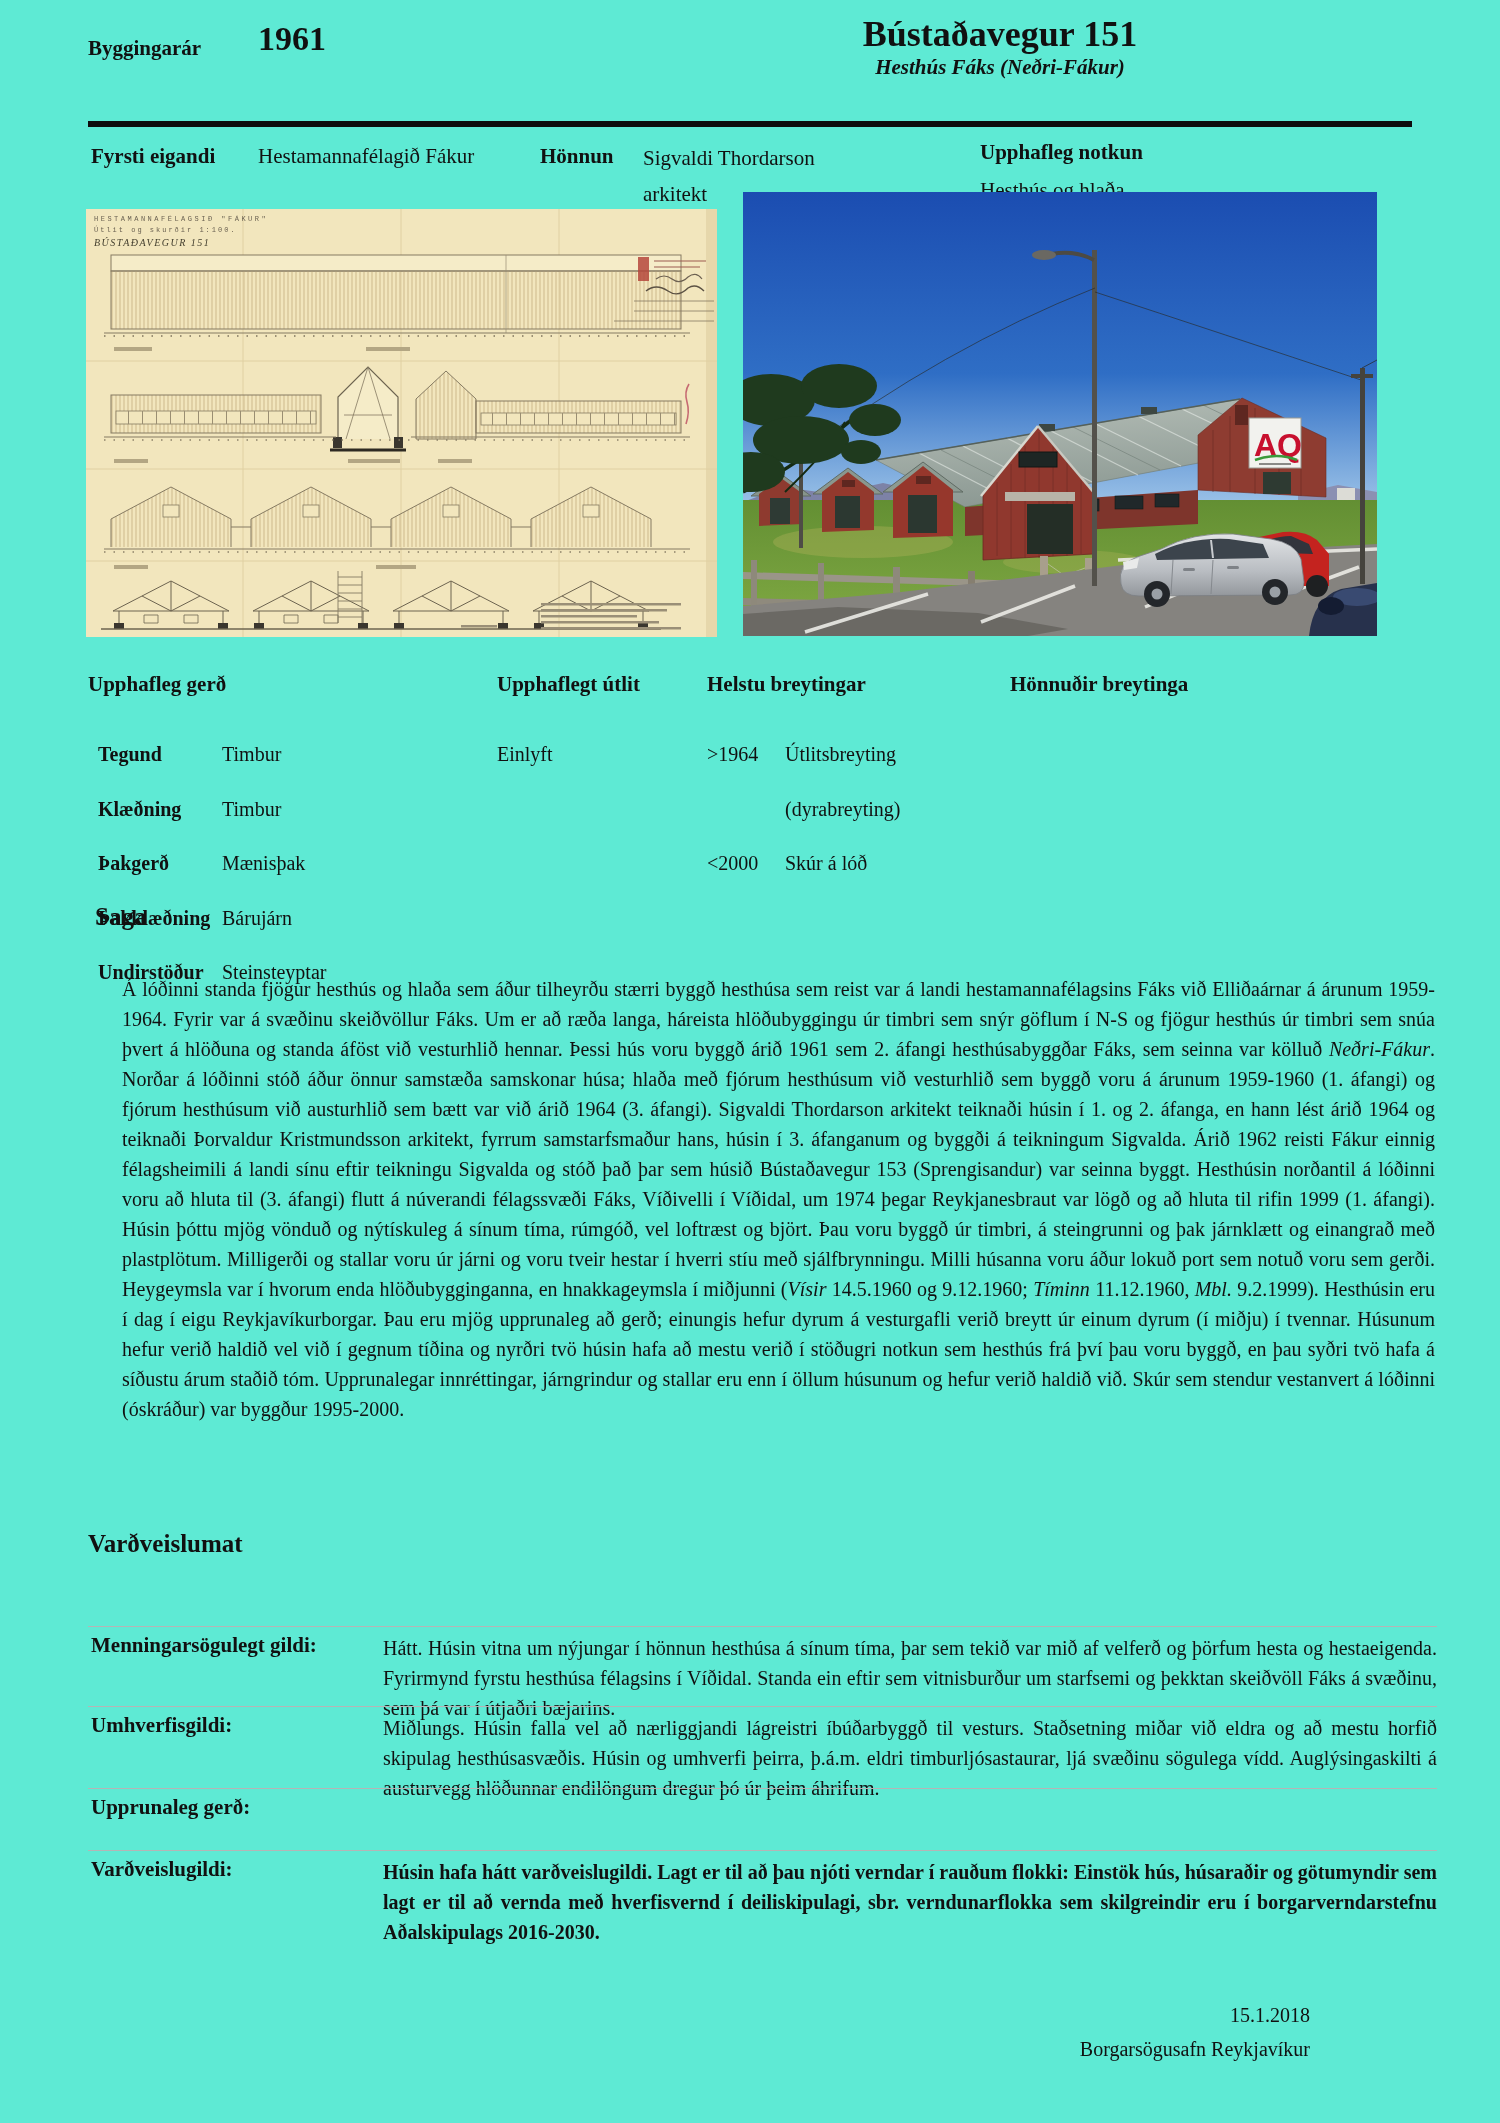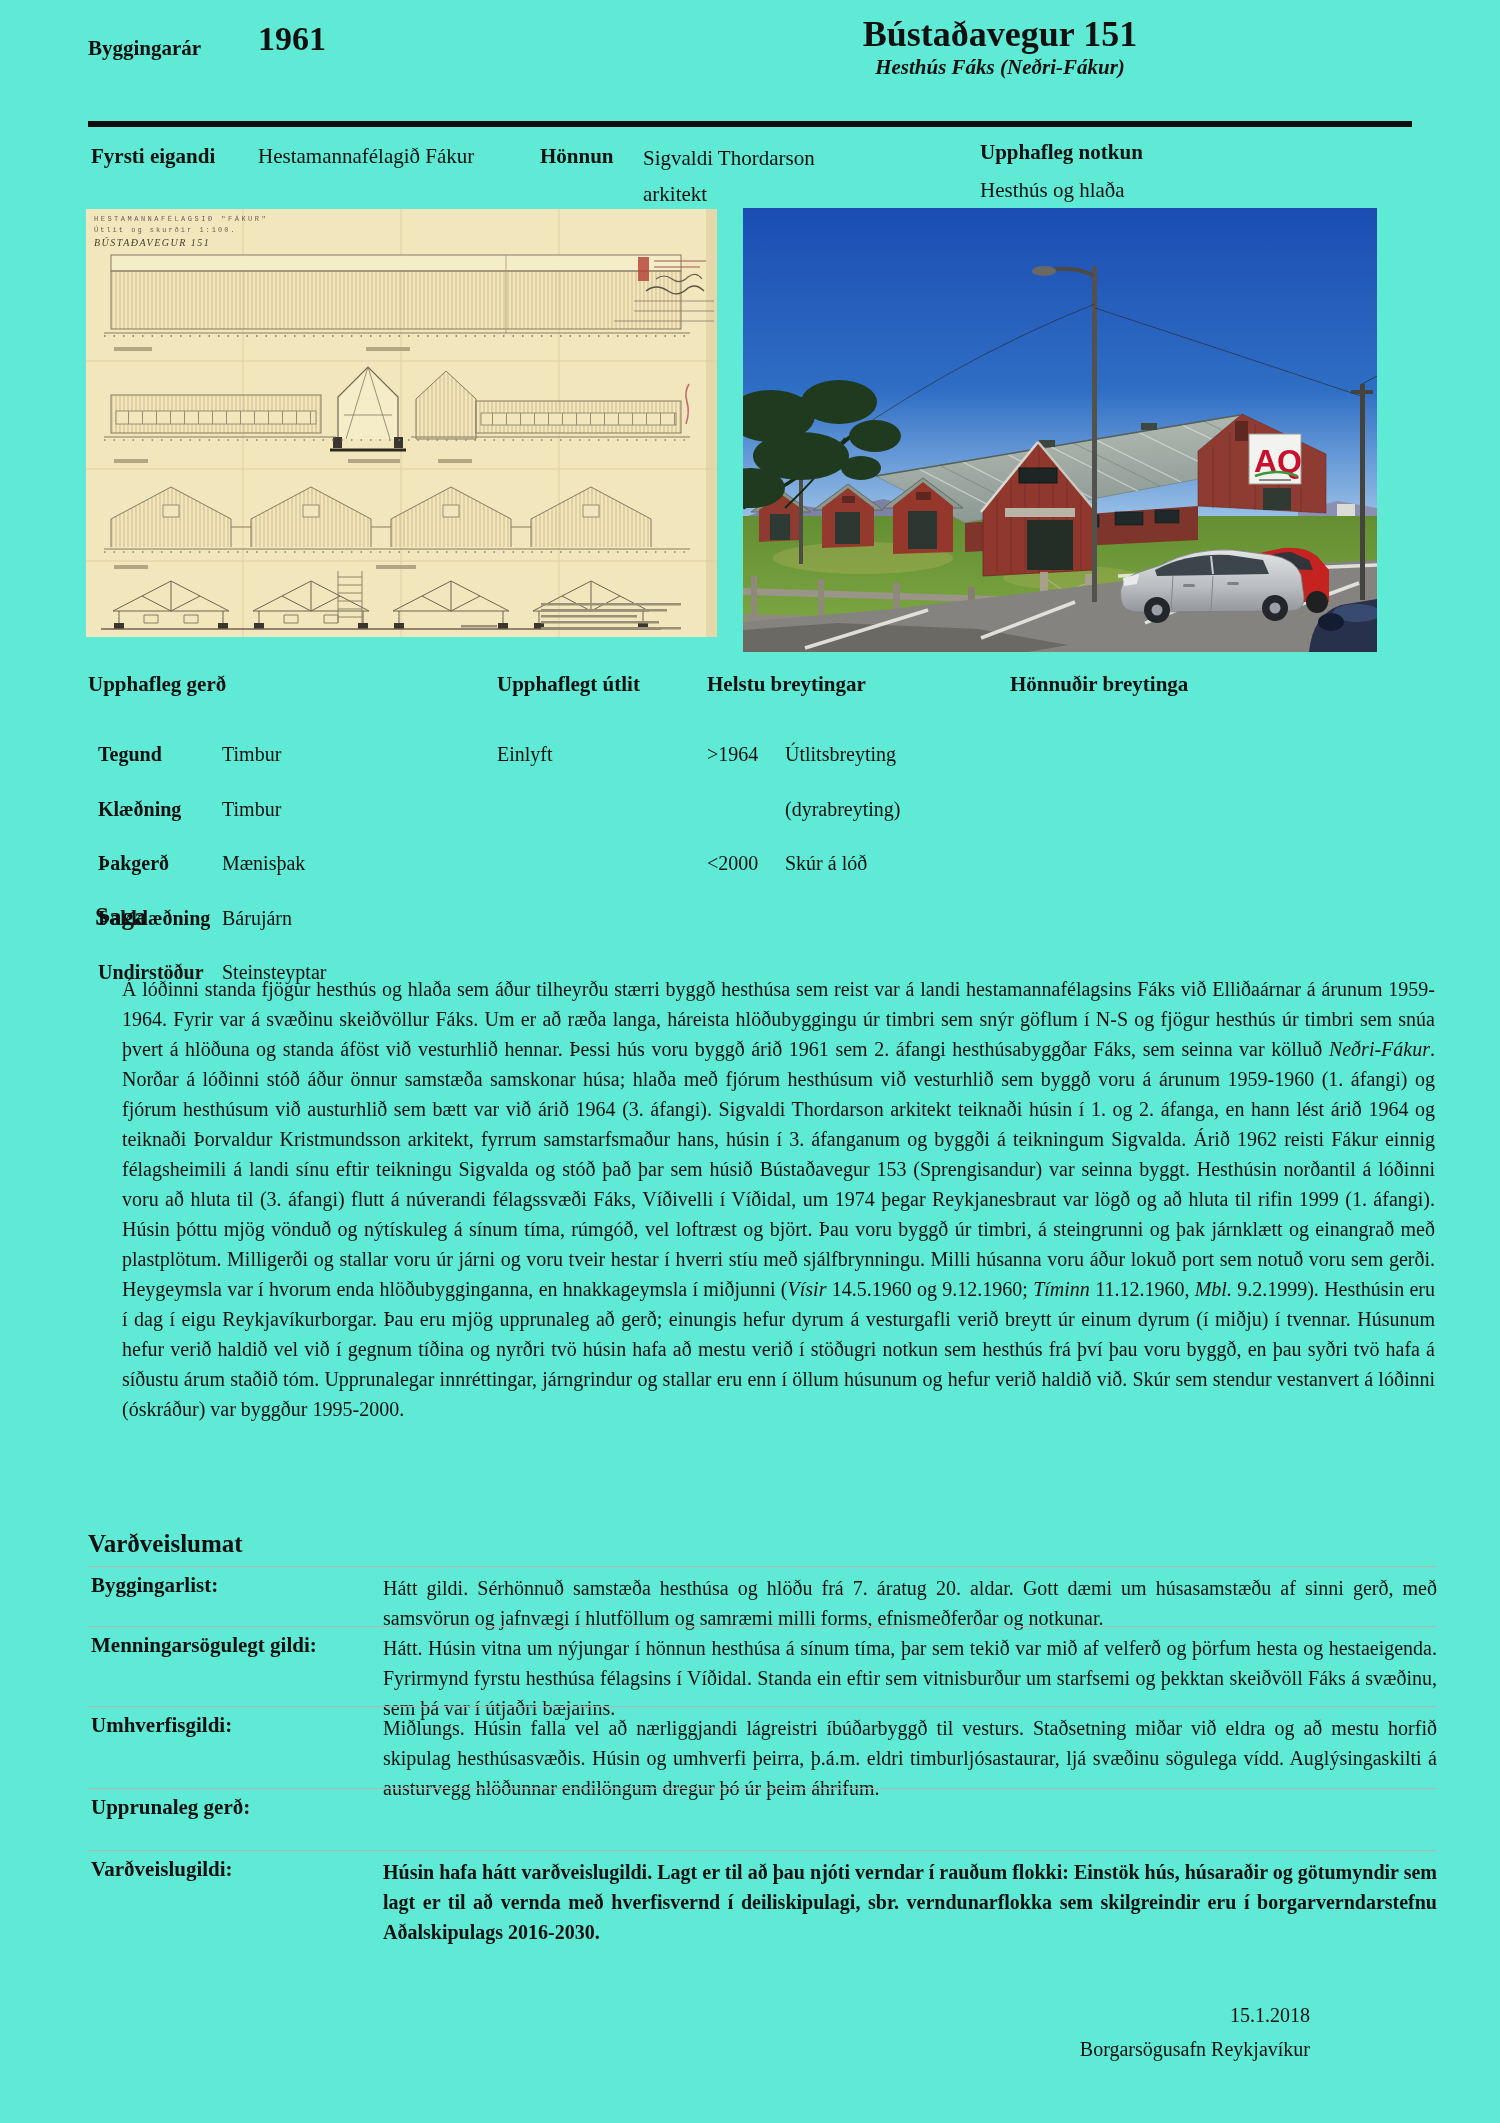--- a/index.html
+++ b/index.html
@@ -175,21 +175,21 @@
         <rect x="455" y="394" width="140" height="2.5"></rect>
           <rect x="455" y="400" width="126" height="2.5"></rect>
         <rect x="455" y="406" width="96" height="2.5"></rect>
           <rect x="455" y="412" width="118" height="2.5"></rect>
         <rect x="455" y="418" width="140" height="2.5"></rect>
           <rect x="375" y="416" width="36" height="2.5"></rect>
       </g>
     </svg>
   </div>
 
-  <div class="abs" style="left:743px;top:208px;width:634px;height:320px;">
+  <div class="abs" style="left:743px;top:192px;width:634px;height:320px;">
     <svg width="634" height="444" viewBox="0 0 634 444">
       <defs>
         <linearGradient id="skyGrad" x1="0" y1="0" x2="0" y2="1">
           <stop offset="0" stop-color="#1b4db1"></stop>
             <stop offset="0.55" stop-color="#2f6ec5"></stop>
             <stop offset="1" stop-color="#a9cdec"></stop>
         </linearGradient>
         <linearGradient id="grassGrad" x1="0" y1="0" x2="0" y2="1">
           <stop offset="0" stop-color="#638f33"></stop>
             <stop offset="1" stop-color="#82ab44"></stop>
@@ -416,24 +416,20 @@
     <div>Útlitsbreyting</div>
     <div>(dyrabreyting)</div>
     <div>Skúr á lóð</div>
   </div>
 
   <div class="abs" id="saga-heading" style="left:95px;top:903px;">Saga</div>
   <div class="abs" id="saga-paragraph"><span>Á lóðinni standa fjögur hesthús og hlaða sem áður tilheyrðu stærri byggð hesthúsa sem reist var á landi hestamannafélagsins Fáks við Elliðaárnar á árunum 1959-1964. Fyrir var á svæðinu skeiðvöllur Fáks. Um er að ræða langa, háreista hlöðubyggingu úr timbri sem snýr göflum í N-S og fjögur hesthús úr timbri sem snúa þvert á hlöðuna og standa áföst við vesturhlið hennar. Þessi hús voru byggð árið 1961 sem 2. áfangi hesthúsabyggðar Fáks, sem seinna var kölluð </span><i>Neðri-Fákur</i><span>. Norðar á lóðinni stóð áður önnur samstæða samskonar húsa; hlaða með fjórum hesthúsum við vesturhlið sem byggð voru á árunum 1959-1960 (1. áfangi) og fjórum hesthúsum við austurhlið sem bætt var við árið 1964 (3. áfangi). Sigvaldi Thordarson arkitekt teiknaði húsin í 1. og 2. áfanga, en hann lést árið 1964 og teiknaði Þorvaldur Kristmundsson arkitekt, fyrrum samstarfsmaður hans, húsin í 3. áfanganum og byggði á teikningum Sigvalda. Árið 1962 reisti Fákur einnig félagsheimili á landi sínu eftir teikningu Sigvalda og stóð það þar sem húsið Bústaðavegur 153 (Sprengisandur) var seinna byggt. Hesthúsin norðantil á lóðinni voru að hluta til (3. áfangi) flutt á núverandi félagssvæði Fáks, Víðivelli í Víðidal, um 1974 þegar Reykjanesbraut var lögð og að hluta til rifin 1999 (1. áfangi). Húsin þóttu mjög vönduð og nýtískuleg á sínum tíma, rúmgóð, vel loftræst og björt. Þau voru byggð úr timbri, á steingrunni og þak járnklætt og einangrað með plastplötum. Milligerði og stallar voru úr járni og voru tveir hestar í hverri stíu með sjálfbrynningu. Milli húsanna voru áður lokuð port sem notuð voru sem gerði. Heygeymsla var í hvorum enda hlöðubygginganna, en hnakkageymsla í miðjunni (</span><i>Vísir</i><span> 14.5.1960 og 9.12.1960; </span><i>Tíminn</i><span> 11.12.1960, </span><i>Mbl.</i><span> 9.2.1999). Hesthúsin eru í dag í eigu Reykjavíkurborgar. Þau eru mjög upprunaleg að gerð; einungis hefur dyrum á vesturgafli verið breytt úr einum dyrum (í miðju) í tvennar. Húsunum hefur verið haldið vel við í gegnum tíðina og nyrðri tvö húsin hafa að mestu verið í stöðugri notkun sem hesthús frá því þau voru byggð, en þau syðri tvö hafa á síðustu árum staðið tóm. Upprunalegar innréttingar, járngrindur og stallar eru enn í öllum húsunum og hefur verið haldið við. Skúr sem stendur vestanvert á lóðinni (óskráður) var byggður 1995-2000.</span></div>
 
   <div class="abs" id="mat-heading" style="left:88px;top:1530px;">Varðveislumat</div>
 
-  <div class="abs mat-row" style="top:1566px;min-height:60px;">
-    <div class="mat-label">Byggingarlist:</div>
-    <div class="mat-value">Hátt gildi. Sérhönnuð samstæða hesthúsa og hlöðu frá 7. áratug 20. aldar. Gott dæmi um húsasamstæðu af sinni gerð, með samsvörun og jafnvægi í hlutföllum og samræmi milli forms, efnismeðferðar og notkunar.</div>
-  </div>
   <div class="abs mat-row" style="top:1626px;min-height:80px;">
     <div class="mat-label">Menningarsögulegt gildi:</div>
     <div class="mat-value">Hátt. Húsin vitna um nýjungar í hönnun hesthúsa á sínum tíma, þar sem tekið var mið af velferð og þörfum hesta og hestaeigenda. Fyrirmynd fyrstu hesthúsa félagsins í Víðidal. Standa ein eftir sem vitnisburður um starfsemi og þekktan skeiðvöll Fáks á svæðinu, sem þá var í útjaðri bæjarins.</div>
   </div>
   <div class="abs mat-row" style="top:1706px;min-height:82px;">
     <div class="mat-label">Umhverfisgildi:</div>
     <div class="mat-value">Miðlungs. Húsin falla vel að nærliggjandi lágreistri íbúðarbyggð til vesturs. Staðsetning miðar við eldra og að mestu horfið skipulag hesthúsasvæðis. Húsin og umhverfi þeirra, þ.á.m. eldri timburljósastaurar, ljá svæðinu sögulega vídd. Auglýsingaskilti á austurvegg hlöðunnar endilöngum dregur þó úr þeim áhrifum.</div>
   </div>
   <div class="abs mat-row" style="top:1788px;min-height:62px;">
     <div class="mat-label">Upprunaleg gerð:</div>

